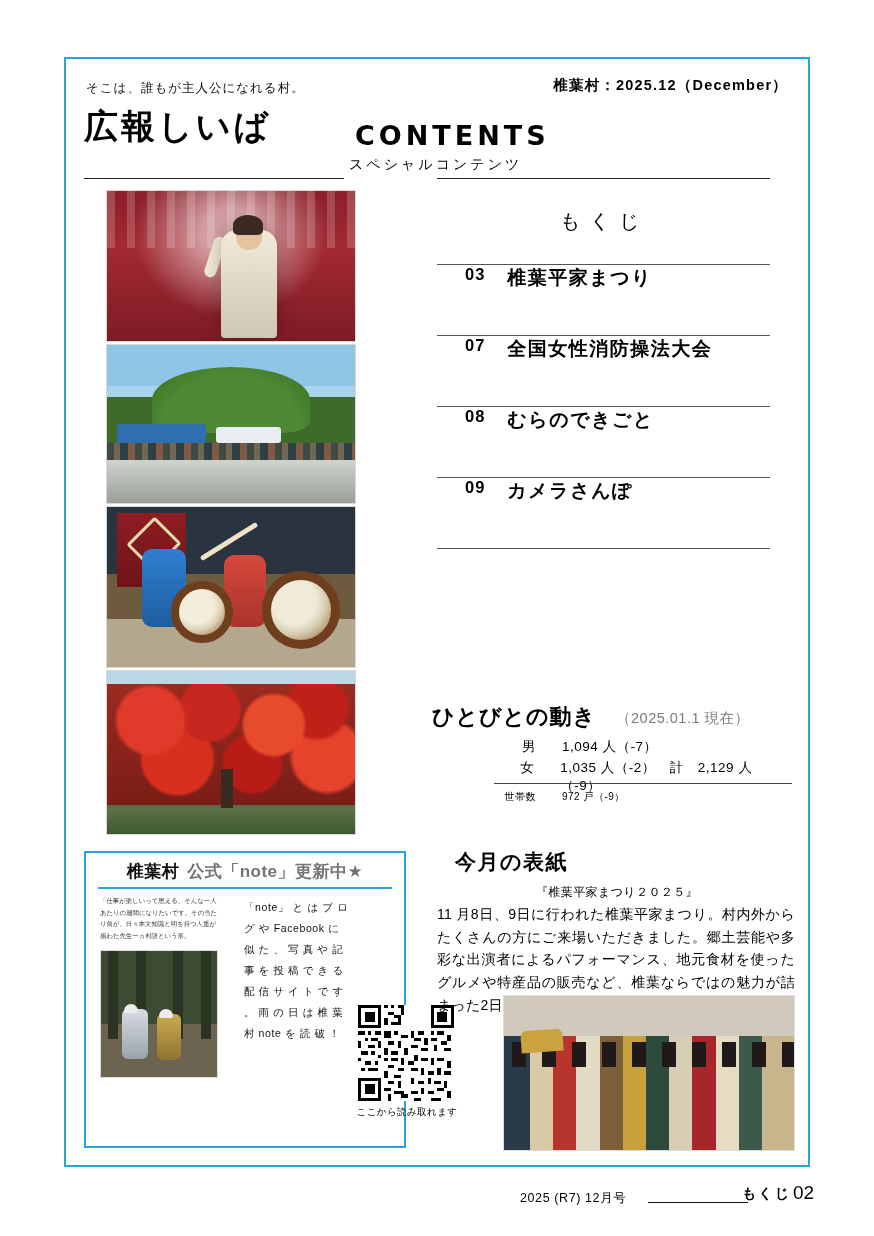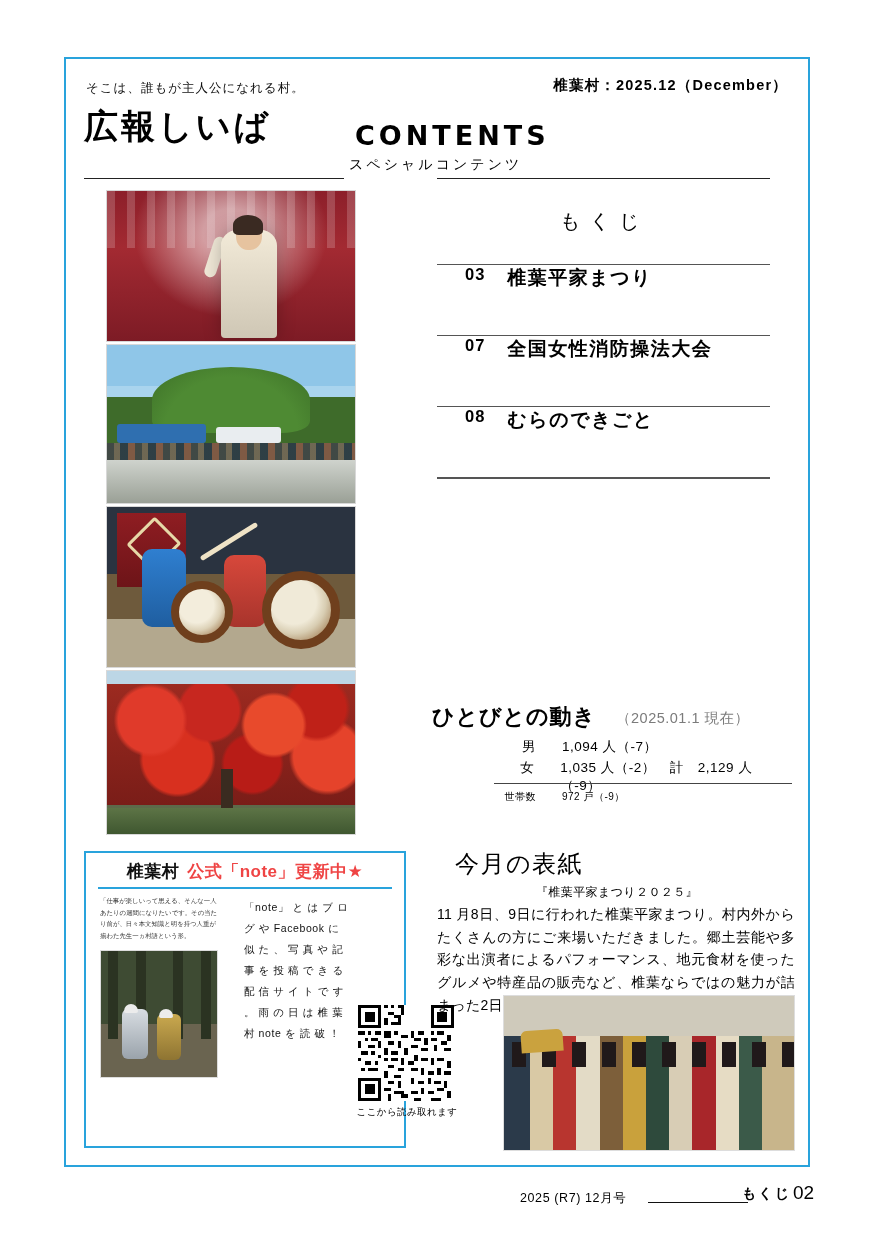--- a/index.html
+++ b/index.html
@@ -188,21 +188,21 @@
   
   .notebox {
     position:absolute; left:84px; top:851px; width:322px; height:297px;
     border:2px solid #29a3dc; background:#fff;
   }
   .note-title {
     position:absolute; left:0; right:0; top:7px; text-align:center;
     font-size:17px; font-weight:bold; letter-spacing:0.5px;
     white-space:nowrap;
   }
-  .note-title .blue { color:#ef4444;margin-left:8px; }
+  .note-title .blue { color:#737373;margin-left:8px; }
   .note-title .bk { color:#111; }
   .note-underline{
     position:absolute; left:12px; right:12px; top:34px; height:2px;
     background:#29a3dc;
   }
   .note-smalltext{
     position:absolute; left:14px; top:42px; width:118px;
     font-size:6.4px; line-height:1.8; color:#333;
   }
   .note-photo{
@@ -278,21 +278,21 @@
   }
   .pop-row3{
     position:absolute; left:494px; top:790px; font-size:10px; letter-spacing:.5px;
     display:flex;
   }
   .pop-row3 .pop-lbl{ width:42px; text-align:right; margin-right:26px; }
 
   
   .cover-head{
     position:absolute; left:455px; top:848px;
-    font-size:24px; font-weight:normal; letter-spacing:1.5px;
+    font-size:21px; font-weight:bold; letter-spacing:1.5px;
   }
   .cover-sub{
     position:absolute; left:437px; top:884px; width:360px;
     text-align:center; font-size:12px; letter-spacing:.4px;
   }
   .cover-body{
     position:absolute; left:437px; top:903px; width:358px;
     font-size:14px; line-height:1.62; text-align:justify; letter-spacing:.2px;
   }
   .cover-photo{
@@ -508,20 +508,24 @@
     <div class="toc-item">
       <span class="toc-num">07</span>
       <span class="toc-label">全国女性消防操法大会</span>
     </div>
     <div class="toc-rule"></div>
     <div class="toc-item">
       <span class="toc-num">08</span>
       <span class="toc-label">むらのできごと</span>
     </div>
     <div class="toc-rule"></div>
+    <div class="toc-item">
+      <span class="toc-num">09</span>
+      <span class="toc-label">カメラさんぽ</span>
+    </div>
     <div class="toc-rule"></div>
   </div>
 
   <div class="pop-head">ひとびとの動き</div>
   <div class="pop-date">（2025.01.1 現在）</div>
   <div class="pop-rows">
     <div class="pop-row">
       <span class="pop-lbl">男</span>
       <span>1,094 人（-7）</span>
     </div>

